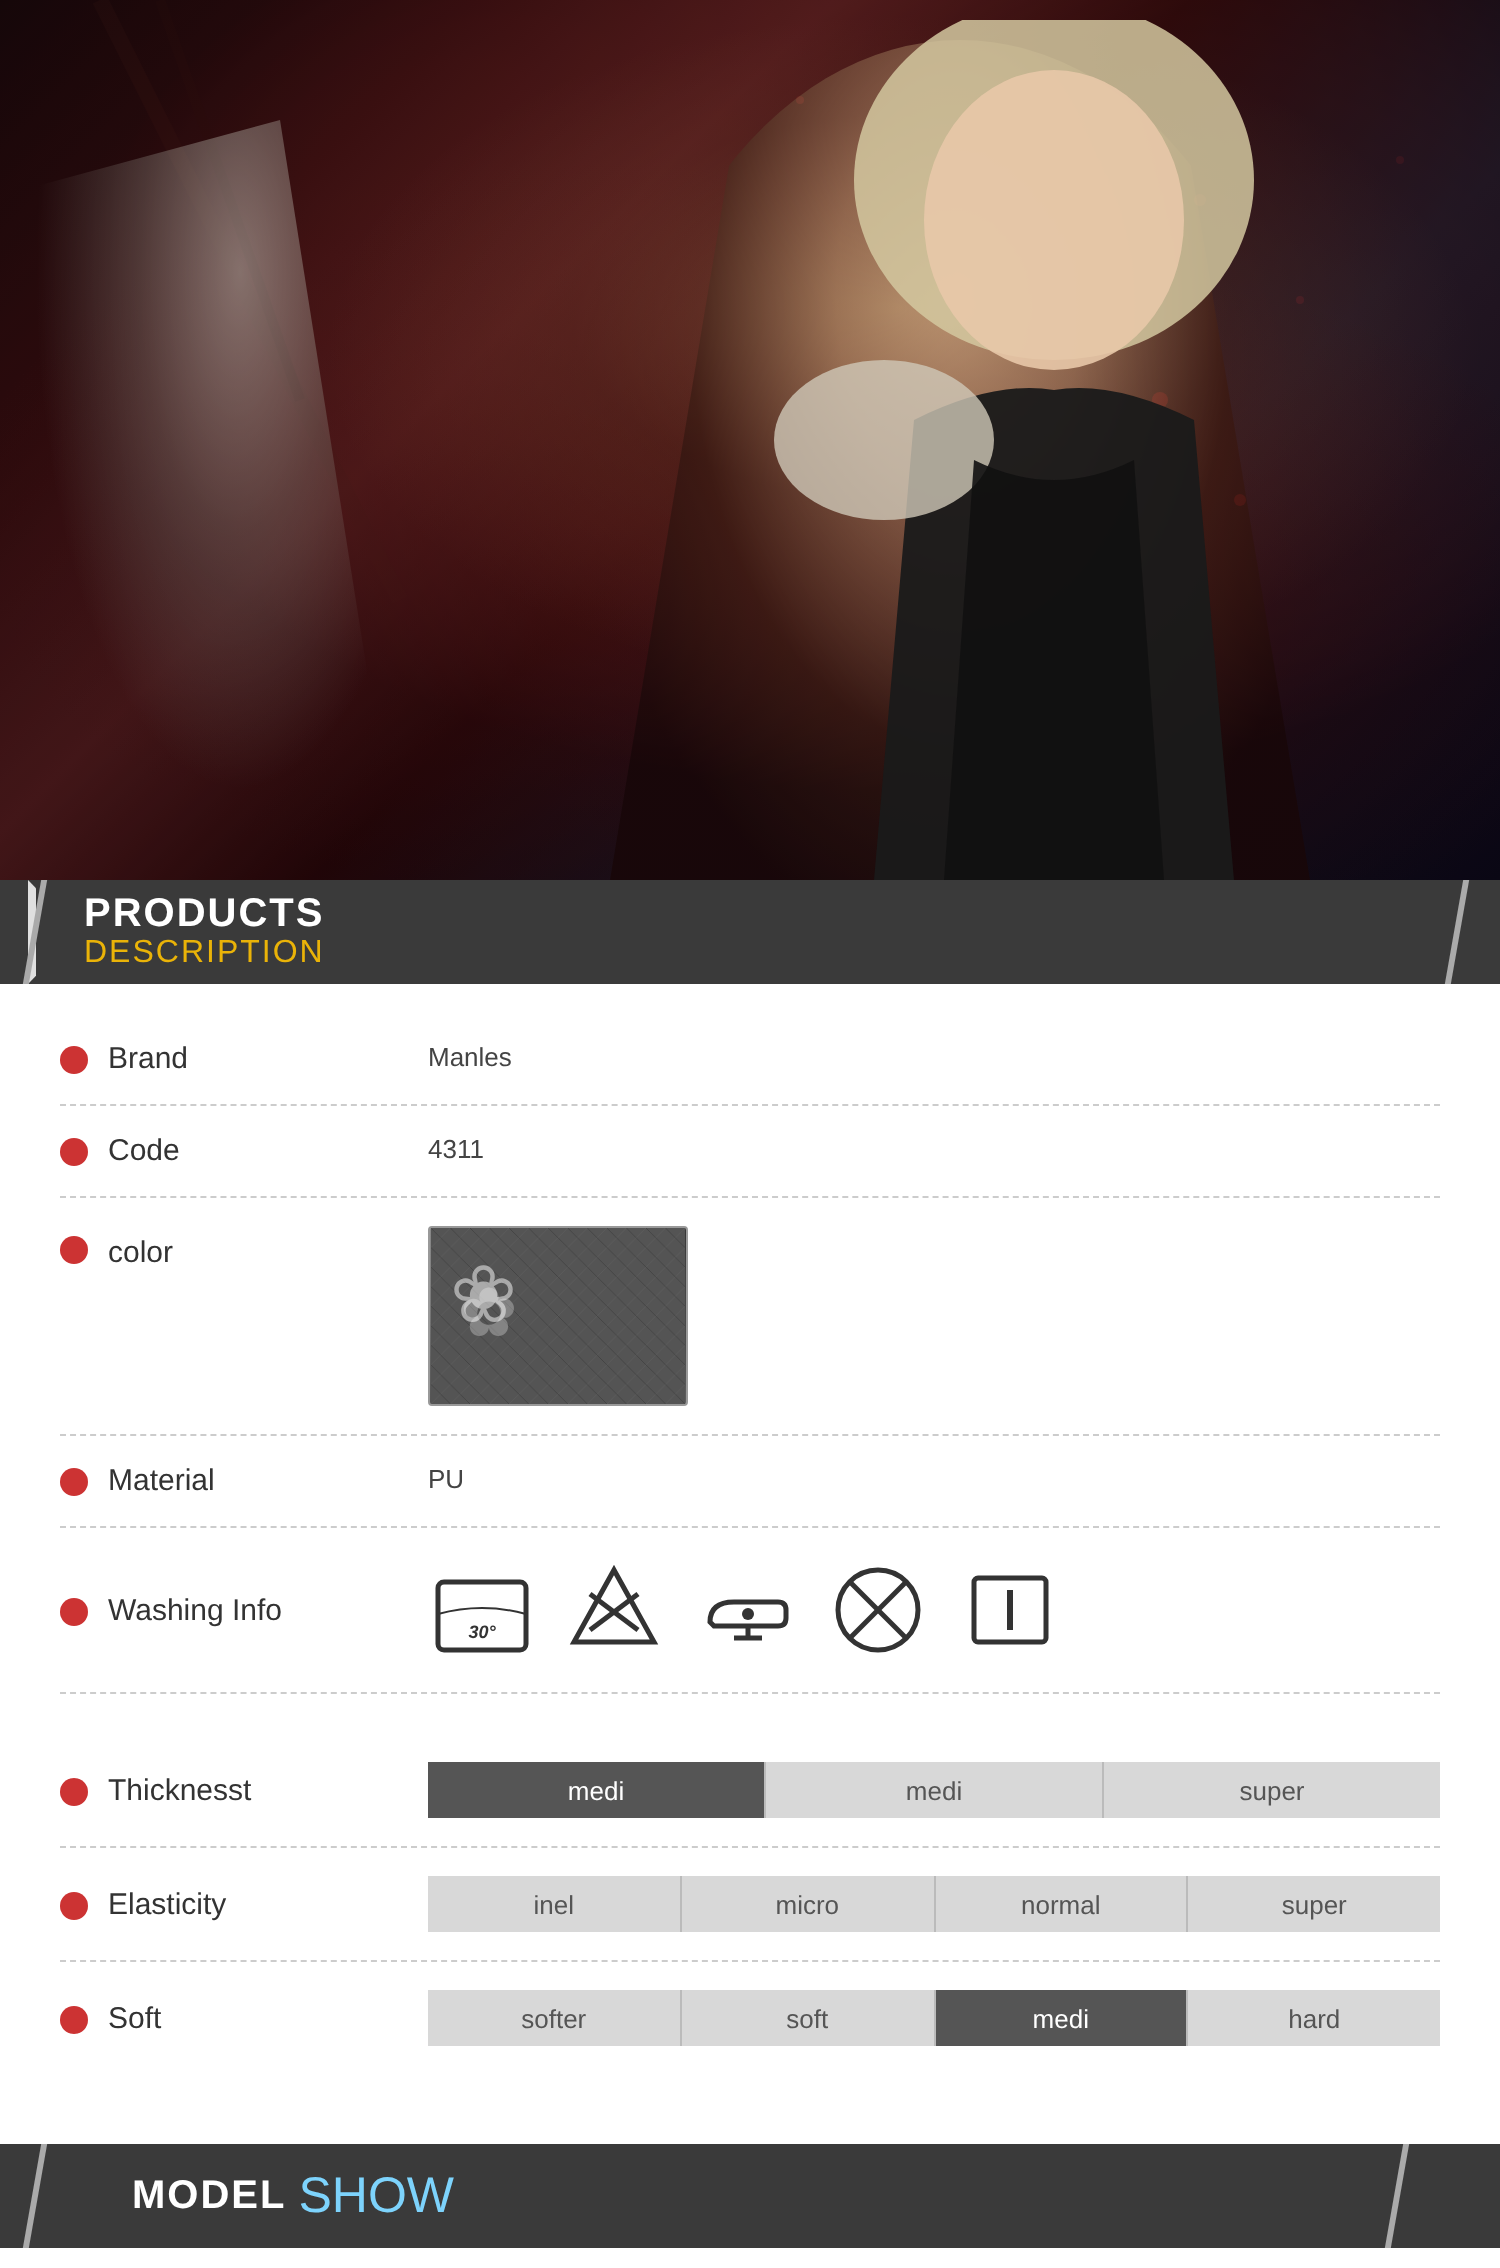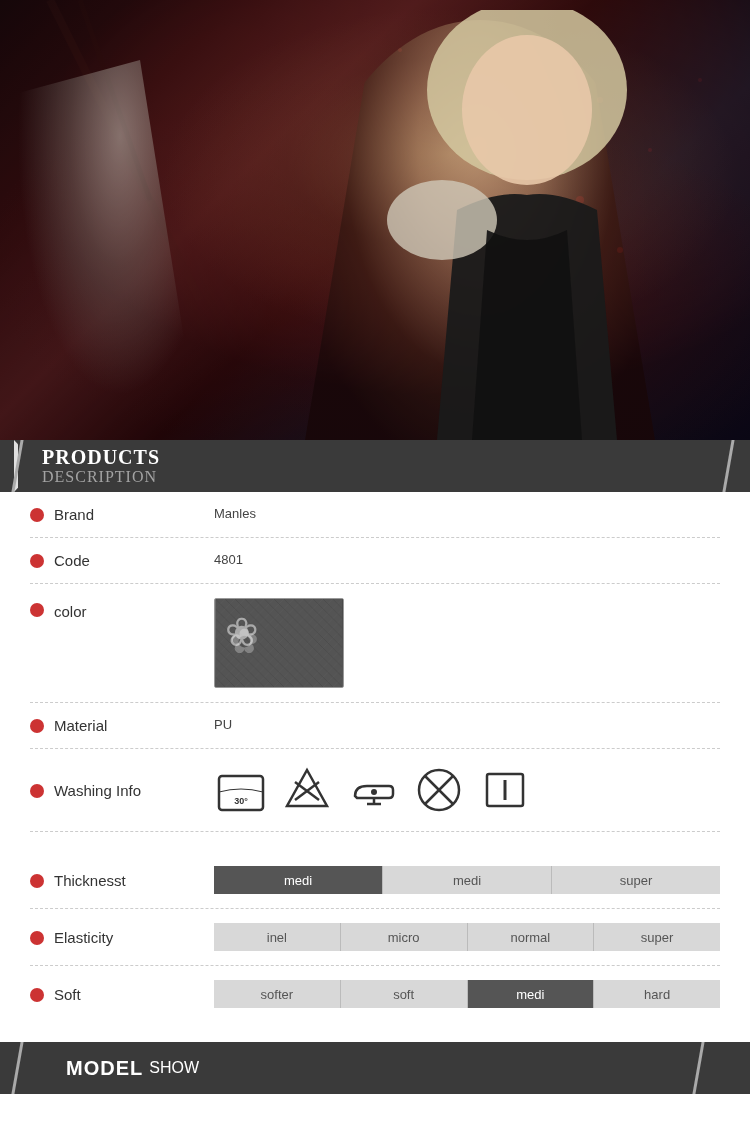--- a/index.html
+++ b/index.html
@@ -94,21 +94,21 @@
       top: 0;
       width: 3px;
       height: 52px;
       background: #aaa;
       transform: skewX(-10deg);
     }
 
     
     .desc-table {
       width: 750px;
-      padding: 0 30px;
+      padding: 15px 30px;
       background: #fff;
     }
 
     .desc-row {
       display: flex;
       align-items: flex-start;
       padding: 14px 0;
       border-bottom: 1px dashed #ccc;
       position: relative;
     }
@@ -168,20 +168,21 @@
       font-size: 40px;
       color: rgba(255,255,255,0.5);
     }
 
     
     .washing-icons {
       display: flex;
       gap: 12px;
       align-items: center;
       flex-wrap: wrap;
+      font-style: italic;
     }
 
     .wash-icon {
       width: 54px;
       height: 54px;
       display: flex;
       align-items: center;
       justify-content: center;
       position: relative;
     }
@@ -244,34 +245,33 @@
       font-weight: 400;
       color: #fff;
       text-transform: uppercase;
       margin-left: 6px;
     }
 
     .stacked-title {
       display: flex;
       flex-direction: column;
       line-height: 1.1;
-      font-family: Liberation Serif, serif;
     }
 
     .stacked-title .line1 {
       font-size: 20px;
       font-weight: 900;
       color: #fff;
       letter-spacing: 1px;
     }
 
     .stacked-title .line2 {
       font-size: 16px;
       font-weight: 400;
-      color: #a3a3a3;
+      color: #eab308;
       letter-spacing: 1px;
     }
 
     .spacer-section {
       height: 20px;
     }
   </style>
 </head>
 <body>
 
@@ -329,21 +329,21 @@
 
   <div class="desc-row">
     <div class="bullet"></div>
     <span class="desc-label">Brand</span>
     <span class="desc-value">Manles</span>
   </div>
 
   <div class="desc-row">
     <div class="bullet"></div>
     <span class="desc-label">Code</span>
-    <span class="desc-value">4801</span>
+    <span class="desc-value">4311</span>
   </div>
 
   <div class="desc-row" style="align-items:flex-start">
     <div class="bullet" style="margin-top:5px"></div>
     <span class="desc-label" style="margin-top:5px">color</span>
     <div class="color-swatch">
       <svg style="position:absolute;inset:0;width:100%;height:100%" viewBox="0 0 130 90">
         <defs>
           <pattern id="fabricPat" x="0" y="0" width="10" height="10" patternUnits="userSpaceOnUse">
             <rect width="10" height="10" fill="#6a6a6a"></rect>
@@ -444,16 +444,16 @@
       <div class="bar-cell">hard</div>
     </div>
   </div>
 
 </div>
 
 <div class="model-show-header">
   <div class="header-slash-left"></div>
   <div style="display:flex;align-items:center;margin-left:22px">
     <span class="title-bold" style="font-size:20px;font-weight:900;color:#fff;text-transform:uppercase;letter-spacing:1px">MODEL</span>
-    <span class="title-normal" style="font-size:16px;font-weight:400;color:#ffffff;text-transform:uppercase;margin-left:6px">SHOW</span>
+    <span class="title-normal" style="font-size:25px;font-weight:400;color:#7dd3fc;text-transform:uppercase;margin-left:6px">SHOW</span>
   </div>
   <div class="header-slash-right" style="position:absolute;right:50px"></div>
 </div>
 
 </body></html>

